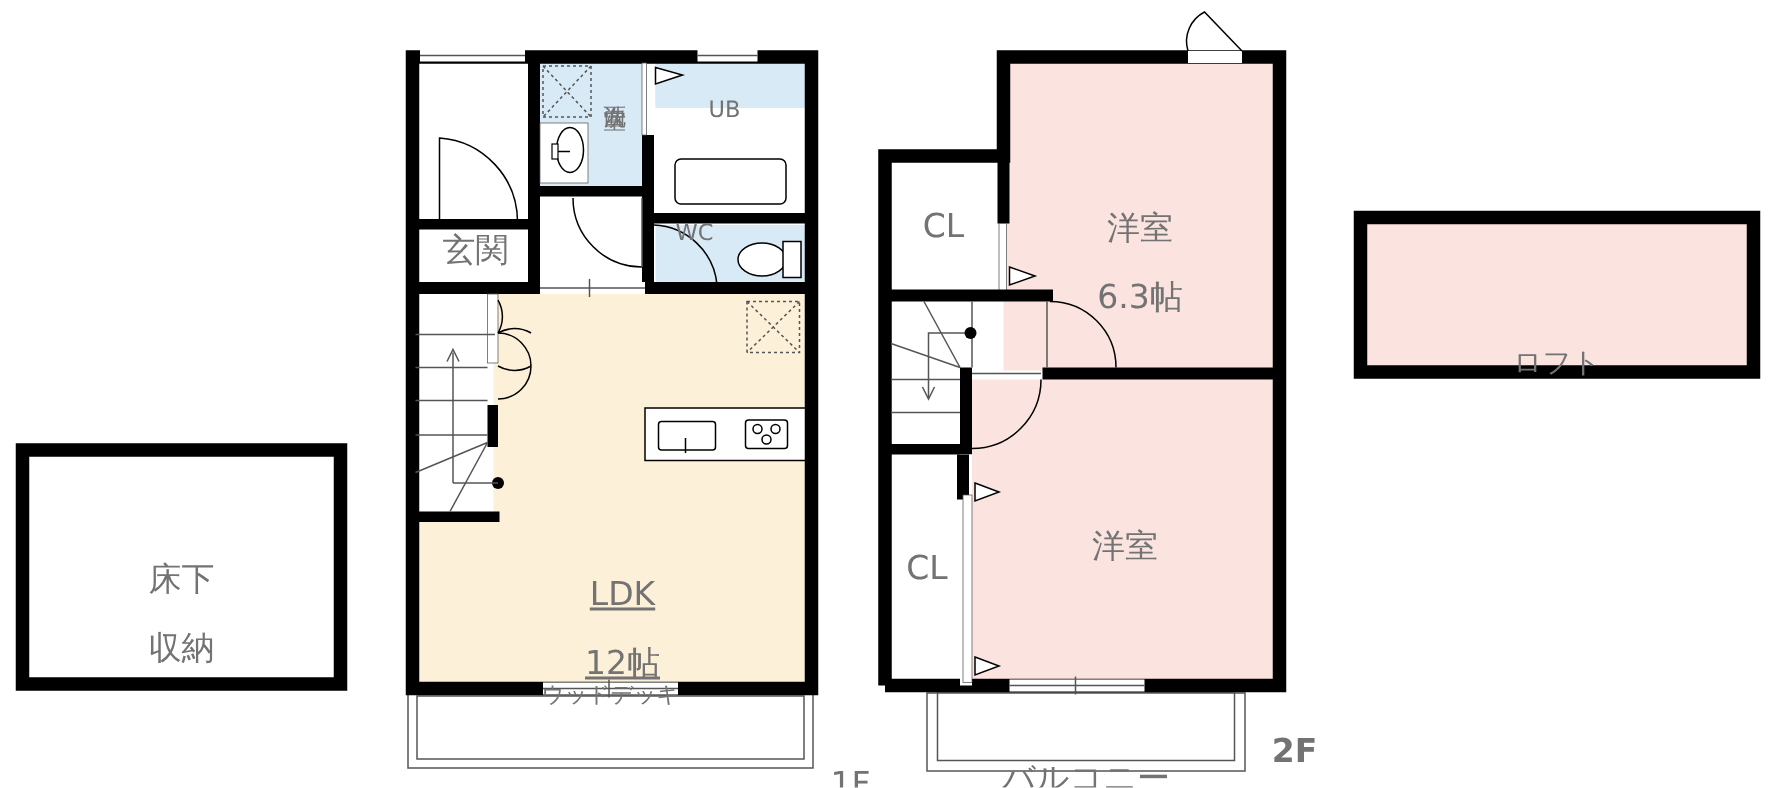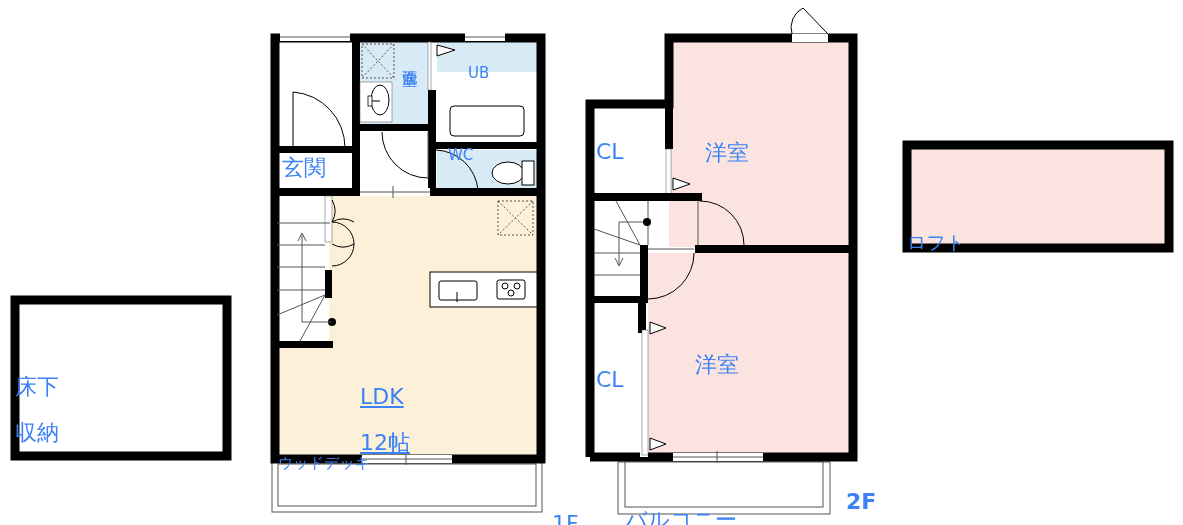--- a/index.html
+++ b/index.html
@@ -1,18 +1,18 @@
 <!DOCTYPE html>
 <html><head>
 <meta charset="utf-8">
 <style>
   html,body{margin:0;padding:0;background:#fff;}
   body{width:1183px;height:525px;position:relative;overflow:hidden;font-family:"DejaVu Sans","Liberation Sans",sans-serif;}
   svg{position:absolute;left:0;top:0;}
-  .lbl{position:absolute;color:#3b82f6;line-height:1.05;white-space:pre-line;}
+  .lbl{position:absolute;color:#737373;text-align:center;line-height:1.05;white-space:pre-line;}
   .big{font-size:22px;}
   .med{font-size:19px;margin-top:48px;}
   .small{font-size:15px;}
   .vert{writing-mode:vertical-rl;font-size:15px;letter-spacing:1px;}
 </style>
 </head>
 <body>
 
 <svg width="1183" height="525" viewBox="0 0 1183 525">
 
@@ -173,20 +173,21 @@
 <div class="lbl small" style="left:448px;top:148px;width:30px;">WC</div>
 <div class="lbl big" style="left:360px;top:362px;width:110px;text-decoration:underline;">
   <div>LDK</div>
   <div>12帖</div>
 </div>
 <div class="lbl small" style="left:278px;top:456px;width:258px;">ウッドデッキ</div>
 <div class="lbl big" style="left:552px;top:512px;width:30px;">1F</div>
 
 <div class="lbl big" style="left:705px;top:118px;width:110px;">
   <div>洋室</div>
+  <div>6.3帖</div>
 </div>
 <div class="lbl big" style="left:695px;top:330px;width:110px;">
   <div>洋室</div>
 </div>
 <div class="lbl big" style="left:596px;top:140px;width:66px;">CL</div>
 <div class="lbl big" style="left:596px;top:368px;width:44px;">CL</div>
 <div class="lbl big" style="left:625px;top:472px;width:198px;margin-top:36px;">バルコニー</div>
 <div class="lbl big" style="left:846px;top:490px;width:34px;font-weight:bold;">2F</div>
 
 </body></html>

